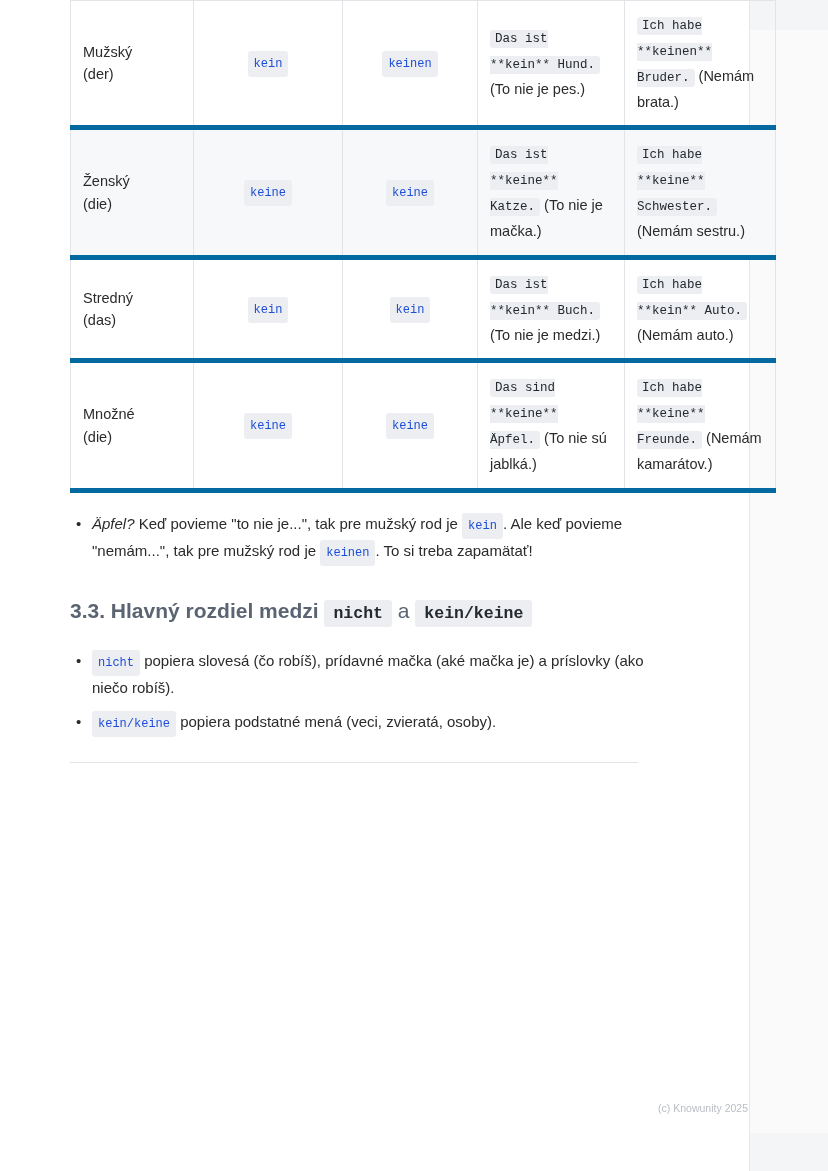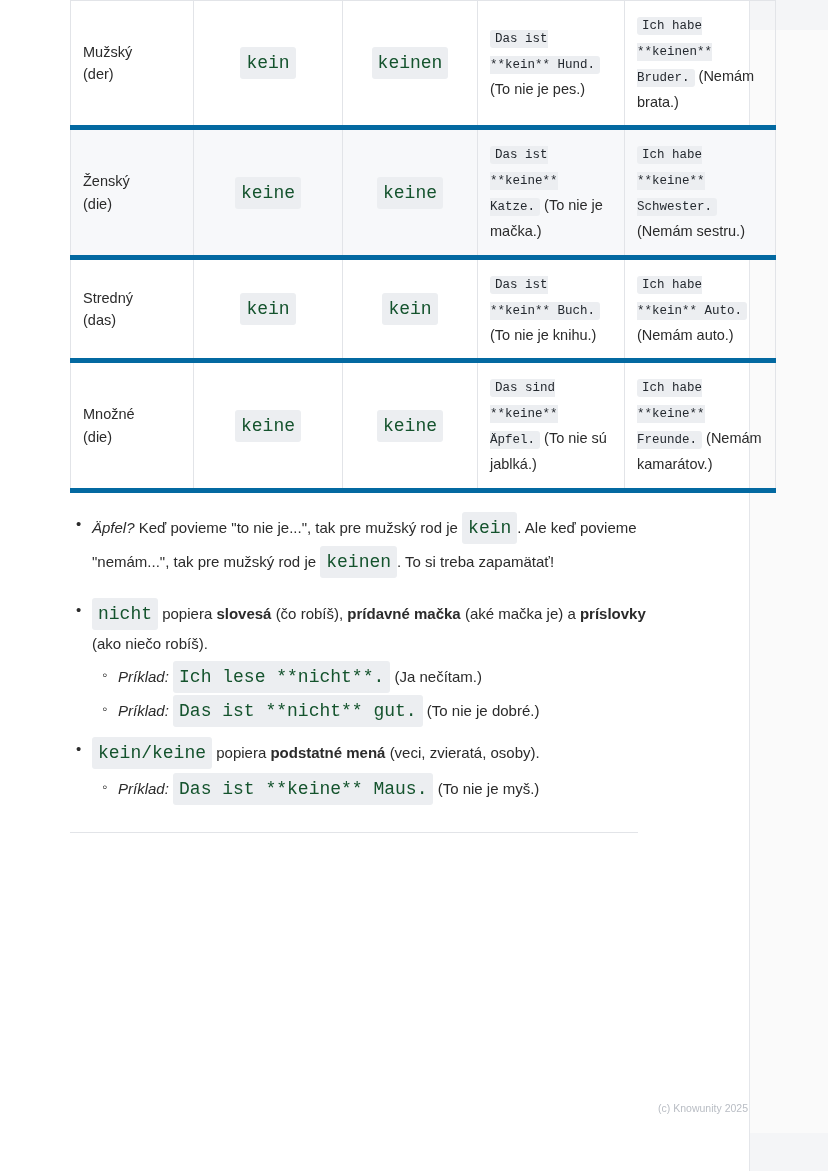--- a/index.html
+++ b/index.html
@@ -63,22 +63,22 @@
   .col-2 { width: 110px; }
   .col-3 { width: 122px; }
   .col-4 { width: 126px; }
   .cell-center { text-align: center; }
 
   code, .code {
     font-family: "Liberation Mono", monospace;
     background: #eceef1;
     border-radius: 3px;
     padding: 6px 6px;
-    font-size: 18px;
-    color: #14532d;
+    font-size: 12px;
+    color: #1d4ed8;
     white-space: nowrap;
     display: inline;
     line-height: 1.9;
     box-decoration-break: clone;
     -webkit-box-decoration-break: clone;
   }
   .code-wrap {
     font-family: "Liberation Mono", monospace;
     font-size: 12.5px;
     color: #24292f;
@@ -129,21 +129,21 @@
   }
   ul.sub > li::before {
     content: "◦";
     position: absolute;
     left: -16px;
     top: 0;
     color: #2b2b2b;
     font-size: 15px;
   }
   em { font-style: italic; }
-  strong { font-weight: bold; }
+  strong { font-weight: normal; }
 
   h2.heading {
     font-size: 21px;
     font-weight: bold;
     color: #5a6472;
     margin: 30px 0 14px 0;
     line-height: 1.6;
   }
   h2.heading .code {
     font-size: 16.5px;
@@ -252,21 +252,21 @@
             <div>(das)</div>
           </td>
           <td class="col-1 cell-center">
             <code class="code">kein</code>
           </td>
           <td class="col-2 cell-center">
             <code class="code">kein</code>
           </td>
           <td class="col-3">
             <span class="code-wrap"><span class="seg">Das ist **kein** Buch.</span></span>
-            <span class="plain">(To nie je knihu.)</span>
+            <span class="plain">(To nie je medzi.)</span>
           </td>
           <td class="col-4">
             <span class="code-wrap"><span class="seg">Ich habe **kein** Auto.</span></span>
             <span class="plain">(Nemám auto.)</span>
           </td>
         </tr>
 
         <tr>
           <td class="col-0">
             <div>Množné</div>
@@ -292,55 +292,44 @@
 
     <ul class="bullets">
       <li>
         <em>Äpfel?</em>
         <span>Keď povieme "to nie je...", tak pre mužský rod je</span>
         <code class="code">kein</code><span>. Ale keď povieme "nemám...", tak pre mužský rod je</span>
         <code class="code">keinen</code><span>. To si treba zapamätať!</span>
       </li>
     </ul>
 
+    <h2 class="heading">
+      <span>3.3. Hlavný rozdiel medzi</span>
+      <code class="code">nicht</code>
+      <span class="sep">a</span>
+      <code class="code">kein/keine</code>
+    </h2>
 
     <ul class="bullets">
       <li>
         <code class="code">nicht</code>
         <span>popiera</span>
         <strong>slovesá</strong>
         <span>(čo robíš),</span>
         <strong>prídavné mačka</strong>
         <span>(aké mačka je) a</span>
         <strong>príslovky</strong>
         <span>(ako niečo robíš).</span>
-        <ul class="sub">
-          <li>
-            <em>Príklad:</em>
-            <code class="code">Ich lese **nicht**.</code>
-            <span>(Ja nečítam.)</span>
-          </li>
-          <li>
-            <em>Príklad:</em>
-            <code class="code">Das ist **nicht** gut.</code>
-            <span>(To nie je dobré.)</span>
-          </li>
-        </ul>
       </li>
       <li style="margin-top:8px;">
         <code class="code">kein/keine</code>
         <span>popiera</span>
         <strong>podstatné mená</strong>
         <span>(veci, zvieratá, osoby).</span>
         <ul class="sub">
-          <li>
-            <em>Príklad:</em>
-            <code class="code">Das ist **keine** Maus.</code>
-            <span>(To nie je myš.)</span>
-          </li>
         </ul>
       </li>
     </ul>
 
     <hr class="hr">
   </div>
 
   <div class="footer-note">(c) Knowunity 2025</div>
 
 </div>

